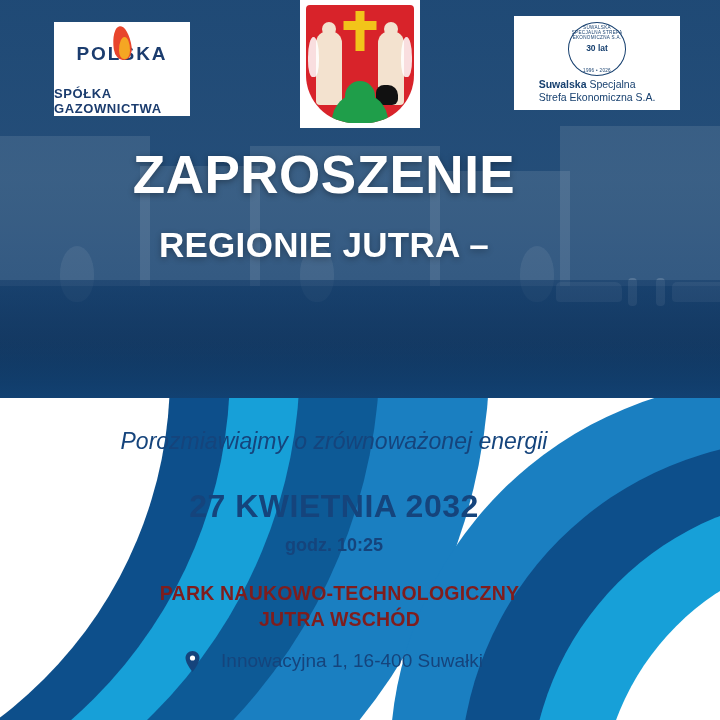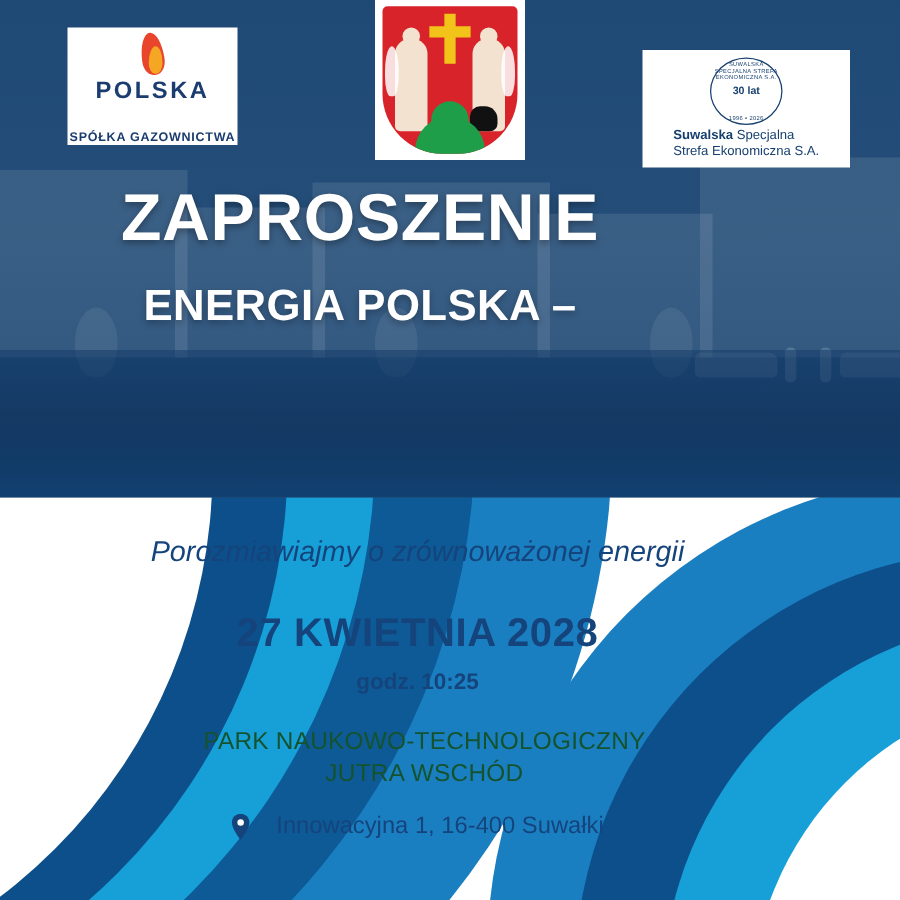--- a/index.html
+++ b/index.html
@@ -175,29 +175,29 @@
     border-radius: 50% 50% 45% 45% / 60% 60% 40% 40%;
   }
   .psg-name {
     font-size: 19px;
     font-weight: bold;
     color: #1b3c6e;
     letter-spacing: 2px;
     line-height: 1.1;
   }
   .psg-sub {
-    font-size: 10px;
+    font-size: 13px;
     font-weight: bold;
     color: #1b3c6e;
     letter-spacing: 0.6px;
     margin-top: 21px;
   }
 
   .logo-ssse {
-    right: 40px; top: 40px;
+    right: 40px; top: 16px;
     width: 166px; height: 94px;
     padding: 6px 8px;
   }
   .ssse-seal {
     width: 56px; height: 56px;
     border-radius: 50%;
     border: 1.5px solid #17406f;
     position: relative;
     display: flex;
     align-items: center;
@@ -311,20 +311,21 @@
   }
 
   
   .titles {
     position: absolute;
     left: 0; top: 146px;
     width: 576px;
     text-align: center;
     z-index: 6;
     color: #ffffff;
+    padding-left: 36px;
   }
   .title-main {
     font-size: 53px;
     font-weight: bold;
     letter-spacing: 0.5px;
     line-height: 1.08;
     text-shadow: 0 2px 6px rgba(0,0,0,0.35);
   }
   .title-sub {
     margin-top: 22px;
@@ -360,22 +361,22 @@
   }
   .time {
     margin-top: 10px;
     font-size: 18px;
     font-weight: bold;
     color: #15447c;
   }
   .venue {
     margin-top: 24px;
     font-size: 19.5px;
-    font-weight: normal;
-    color: #14532d;
+    font-weight: bold;
+    color: #7f1d1d;
     line-height: 1.35;
     letter-spacing: 0.2px;
     margin-left: 11px;
   }
   .address-row {
     margin-top: 18px;
     display: flex;
     align-items: center;
     justify-content: center;
     gap: 21px;
@@ -460,29 +461,29 @@
         <span>Strefa Ekonomiczna S.A.</span>
       </div>
     </div>
   </div>
 
   <div class="titles">
     <div class="title-main">
       <div>ZAPROSZENIE</div>
     </div>
     <div class="title-sub">
-      <div>ENERGIA POLSKA –</div>
+      <div>REGIONIE JUTRA –</div>
     </div>
   </div>
 
   <div class="info">
     <div class="tagline">
       <div>Porozmiawiajmy o zrównoważonej energii</div>
     </div>
-    <div class="date">27 KWIETNIA 2028</div>
+    <div class="date">27 KWIETNIA 2032</div>
     <div class="time">godz. 10:25</div>
     <div class="venue">
       <div>PARK NAUKOWO-TECHNOLOGICZNY</div>
       <div>JUTRA WSCHÓD</div>
     </div>
     <div class="address-row">
       <span class="pin-icon">
         <svg width="15" height="21" viewBox="0 0 15 21" aria-hidden="true">
           <path d="M7.5 0C3.6 0 0.5 3.1 0.5 7c0 5.2 7 14 7 14s7-8.8 7-14c0-3.9-3.1-7-7-7z" fill="#15447c"></path>
           <circle cx="7.5" cy="7" r="2.6" fill="#ffffff"></circle>

